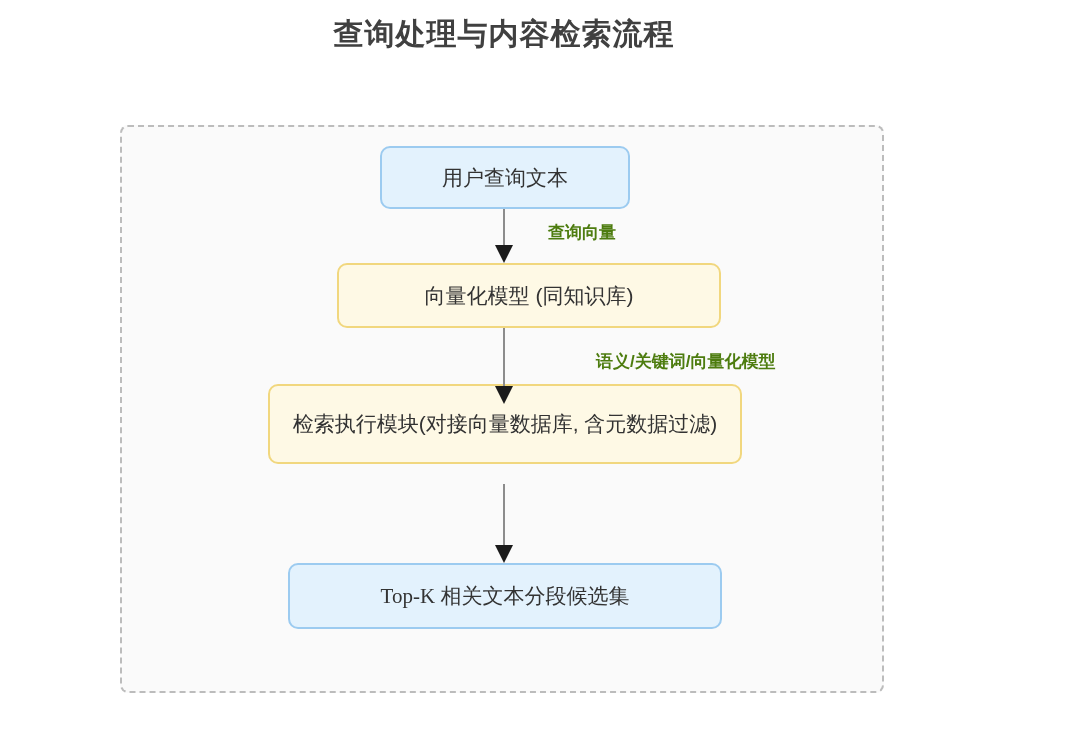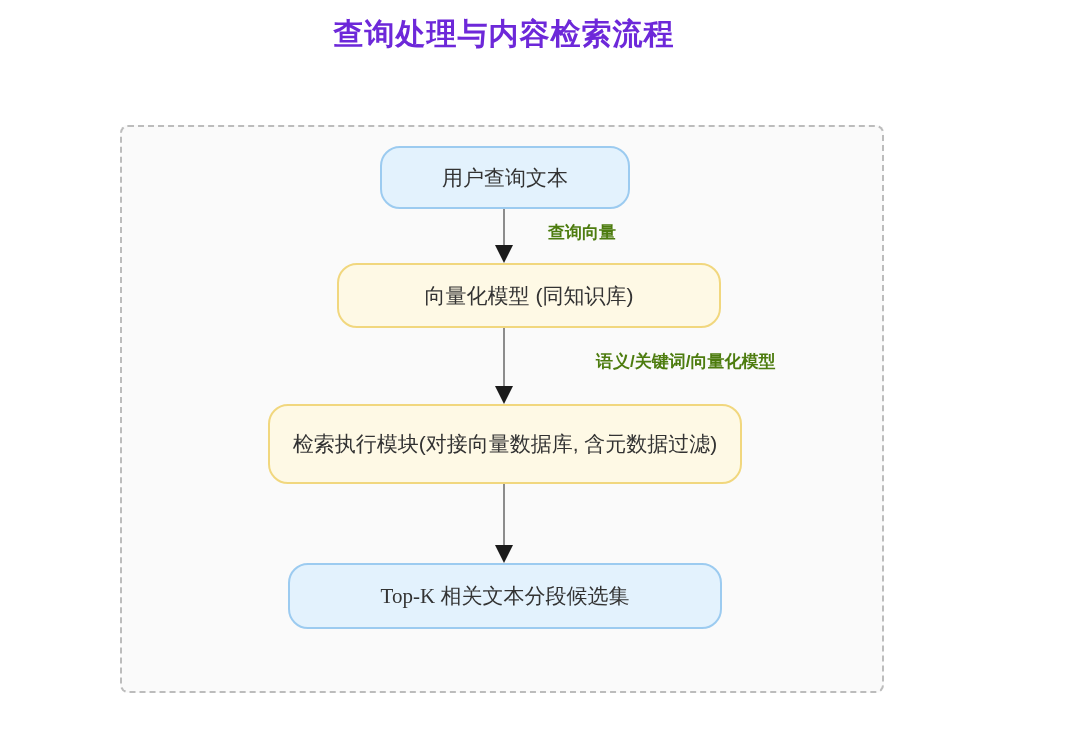--- a/index.html
+++ b/index.html
@@ -15,57 +15,57 @@
     overflow: hidden;
   }
   .page-title {
     position: absolute;
     left: 120px;
     top: 14px;
     width: 768px;
     text-align: center;
     font-size: 30px;
     font-weight: bold;
-    color: #6d28d9;
+    color: #404040;
     letter-spacing: 1px;
   }
   .diagram-container {
     position: absolute;
     left: 120px;
     top: 125px;
     width: 764px;
     height: 568px;
     border: 2px dashed #bcbcbc;
     border-radius: 8px;
     background: #fafafa;
     box-sizing: border-box;
   }
   .flow-node {
     position: absolute;
     display: flex;
     align-items: center;
     justify-content: center;
     font-size: 21px;
     color: #333333;
-    border-radius: 20px;
+    border-radius: 10px;
     box-sizing: border-box;
     white-space: nowrap;
     text-align: right;
   }
   .flow-node.blue {
     background: #e3f2fd;
     border: 2px solid #9ccbf0;
   }
   .flow-node.yellow {
     background: #fef9e5;
     border: 2px solid #f1d77e;
   }
   #node-1 { left: 380px; top: 146px; width: 250px; height: 63px; }
   #node-2 { left: 337px; top: 263px; width: 384px; height: 65px; }
-  #node-3 { left: 268px; top: 404px; width: 474px; height: 80px; }
+  #node-3 { left: 268px; top: 384px; width: 474px; height: 80px; }
   #node-4 { left: 288px; top: 563px; width: 434px; height: 66px; font-family: Liberation Serif, serif; }
 
   .edge-line {
     position: absolute;
     left: 503px;
     width: 2px;
     background: #8c8c8c;
   }
   #edge-line-1 { top: 209px; height: 36px; }
   #edge-line-2 { top: 328px; height: 58px; }

